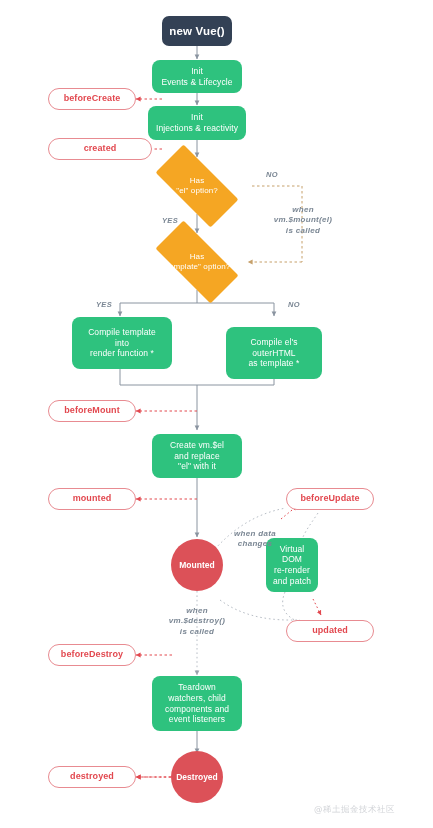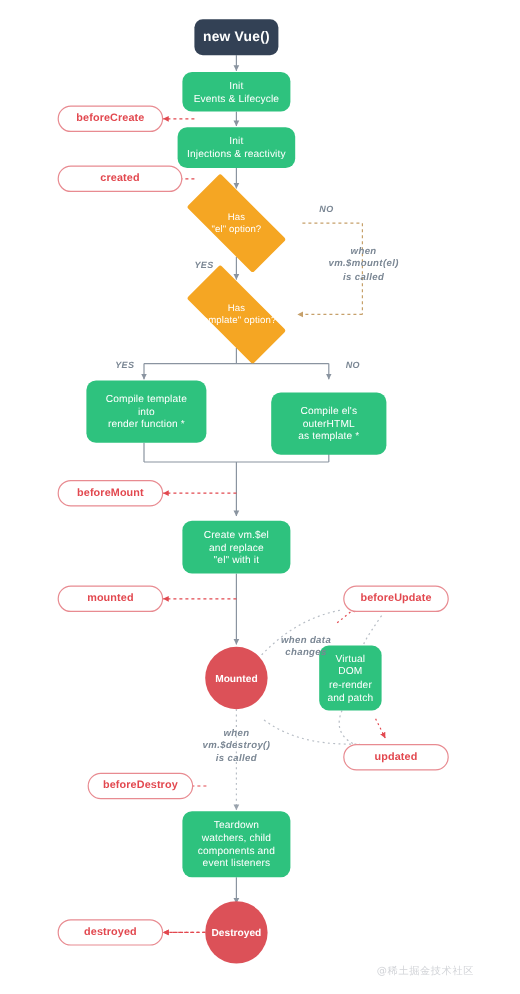--- a/index.html
+++ b/index.html
@@ -262,21 +262,21 @@
   <div class="node hook" style="left:48px; top:138px; width:104px; height:22px;">created</div>
 
   <div class="node hook" style="left:48px; top:400px; width:88px; height:22px;">beforeMount</div>
 
   <div class="node hook" style="left:48px; top:488px; width:88px; height:22px;">mounted</div>
 
   <div class="node hook" style="left:286px; top:488px; width:88px; height:22px;">beforeUpdate</div>
 
   <div class="node hook" style="left:286px; top:620px; width:88px; height:22px;">updated</div>
 
-  <div class="node hook" style="left:48px; top:644px; width:88px; height:22px;margin-left:25px;">beforeDestroy</div>
+  <div class="node hook" style="left:48px; top:644px; width:88px; height:22px;">beforeDestroy</div>
 
   <div class="node hook" style="left:48px; top:766px; width:88px; height:22px;">destroyed</div>
 
   <div class="edge-label branch" style="left:254px; top:170px; width:36px;">NO</div>
 
   <div class="edge-label branch" style="left:152px; top:216px; width:36px;">YES</div>
 
   <div class="edge-label" style="left:251px; top:205px; width:104px;">when
 vm.$mount(el)
 is called</div>

